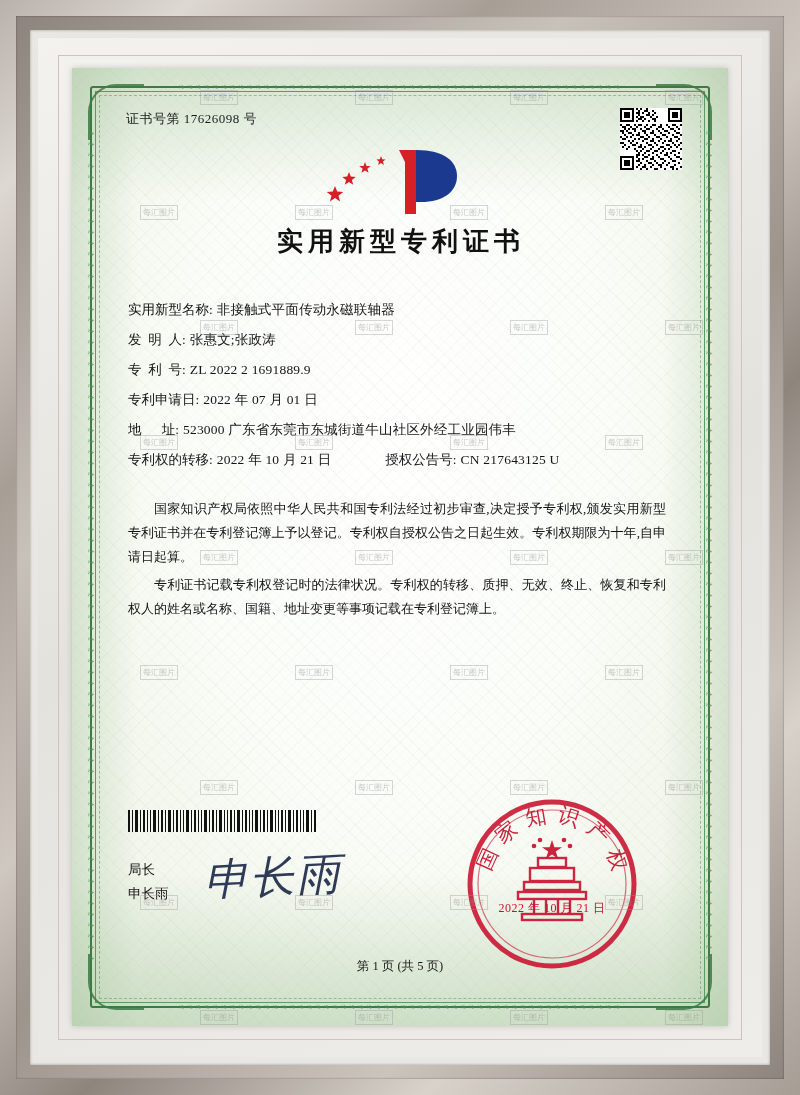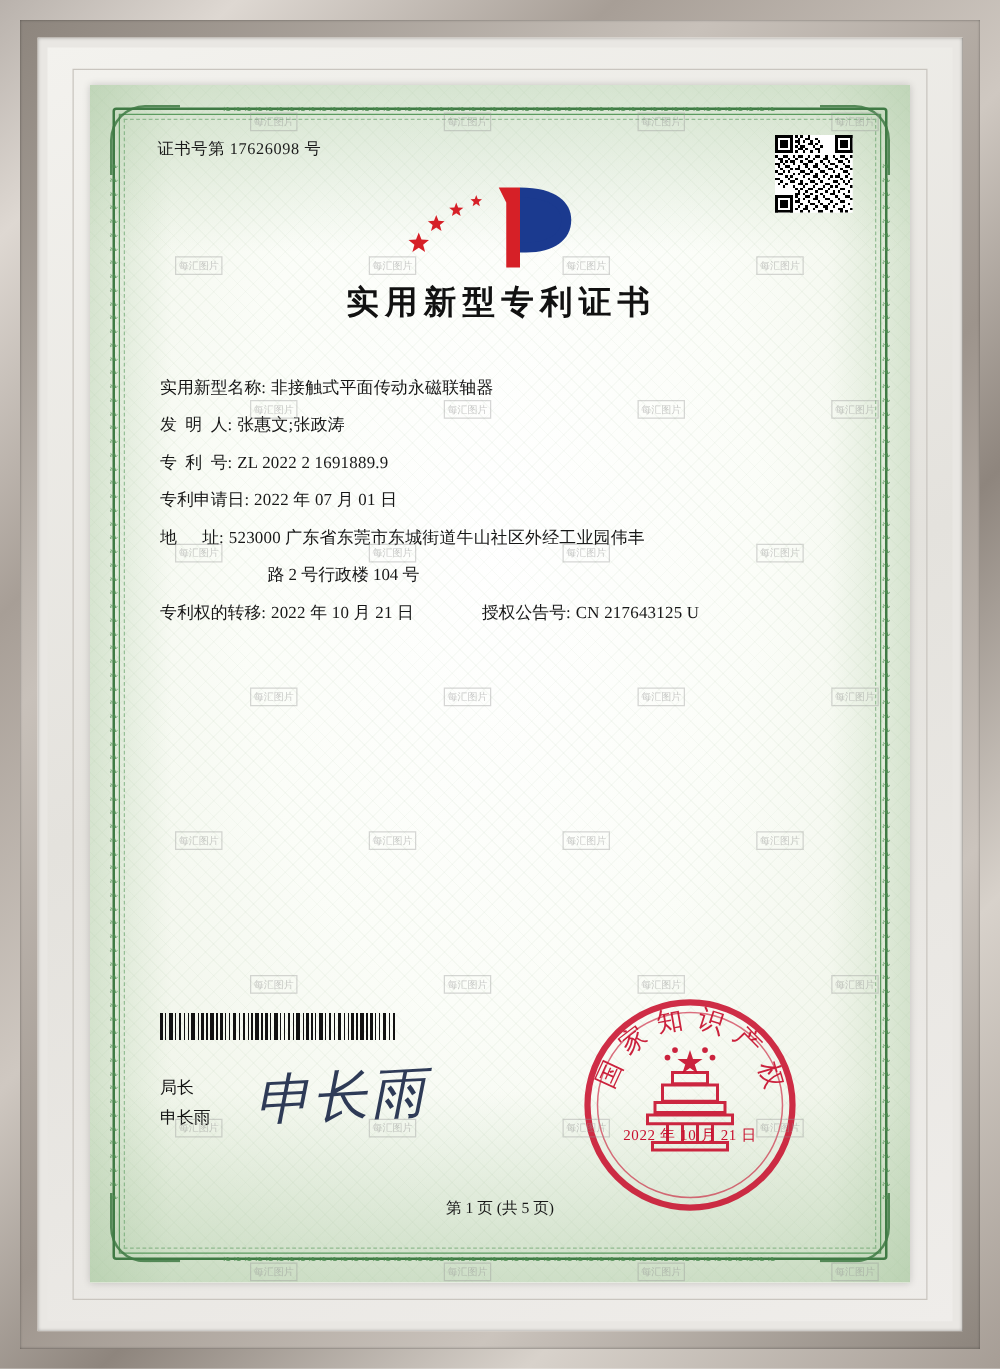--- a/index.html
+++ b/index.html
@@ -543,29 +543,32 @@
           <span class="field-value">ZL 2022 2 1691889.9</span>
         </div>
         <div class="field-row">
           <span class="field-label">专利申请日:</span>
           <span class="field-value">2022 年 07 月 01 日</span>
         </div>
         <div class="field-row">
           <span class="field-label">地      址:</span>
           <span class="field-value">523000  广东省东莞市东城街道牛山社区外经工业园伟丰</span>
         </div>
-        <div class="field-addr-cont">路 2 号行政楼 104 号</div>
         <div class="field-row two">
           <span class="field-label">专利权的转移:</span>
           <span class="field-value">2022 年 10 月 21 日</span>
           <span class="field-label second-label">授权公告号:</span>
           <span class="field-value">CN 217643125 U</span>
         </div>
       </div>
 
+      <div class="paras">
+        <p>国家知识产权局依照中华人民共和国专利法经过初步审查,决定授予专利权,颁发实用新型专利证书并在专利登记簿上予以登记。专利权自授权公告之日起生效。专利权期限为十年,自申请日起算。</p>
+        <p>专利证书记载专利权登记时的法律状况。专利权的转移、质押、无效、终止、恢复和专利权人的姓名或名称、国籍、地址变更等事项记载在专利登记簿上。</p>
+      </div>
     </div>
 
     <div class="barcode">
       <svg width="190" height="22" shape-rendering="crispEdges" aria-hidden="true">
         <rect width="190" height="22" fill="#ffffff" fill-opacity="0"></rect>
         <g fill="#111111">
           <rect x="0" y="0" width="2" height="22"></rect>
             <rect x="4" y="0" width="1" height="22"></rect>
           <rect x="7" y="0" width="3" height="22"></rect>
             <rect x="12" y="0" width="1" height="22"></rect>

